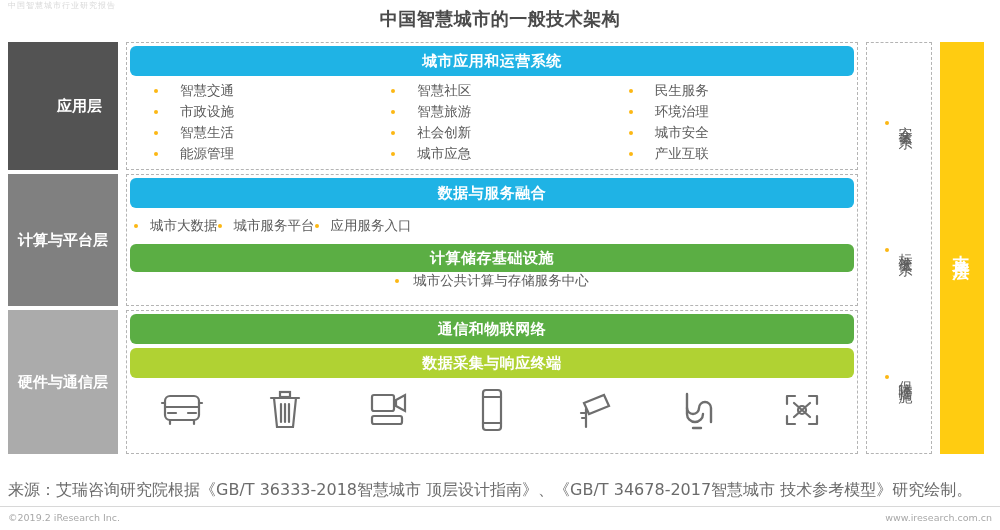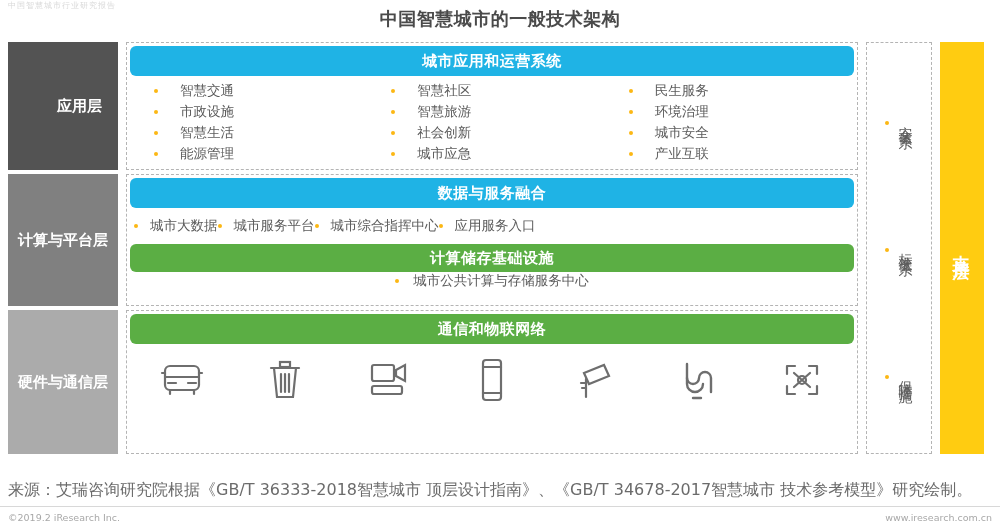--- a/index.html
+++ b/index.html
@@ -234,39 +234,36 @@
           <div class="item">
               <span class="dot"></span>
               <span>城市大数据</span>
             </div>
           <div class="item">
               <span class="dot"></span>
               <span>城市服务平台</span>
             </div>
           <div class="item">
               <span class="dot"></span>
-              <span>城市综合指挥中心</span>
-            </div>
-          <div class="item">
-              <span class="dot"></span>
               <span>应用服务入口</span>
             </div>
         </div>
         <div class="bar green h28">计算储存基础设施</div>
         <div class="panel single-row">
           <div class="item">
               <span class="dot"></span>
               <span>城市公共计算与存储服务中心</span>
             </div>
         </div>
       </div>
 
       <div class="layer-box b3">
         <div class="bar lime h30" style="background:#5bae44">通信和物联网络</div>
         <div style="height:4px"></div>
+        <div class="bar lime h30">数据采集与响应终端</div>
         <div class="panel icon-strip">
 
           <span>
             <svg width="46" height="40" viewBox="0 0 46 40" fill="none" stroke="#6e6e6e" stroke-width="2.2" stroke-linecap="round">
               <rect x="6" y="6" width="34" height="24" rx="5"></rect>
               <line x1="6" y1="17" x2="40" y2="17"></line>
               <line x1="3" y1="13" x2="6" y2="13"></line>
               <line x1="40" y1="13" x2="43" y2="13"></line>
               <line x1="9" y1="23" x2="17" y2="23"></line>
               <line x1="29" y1="23" x2="37" y2="23"></line>

